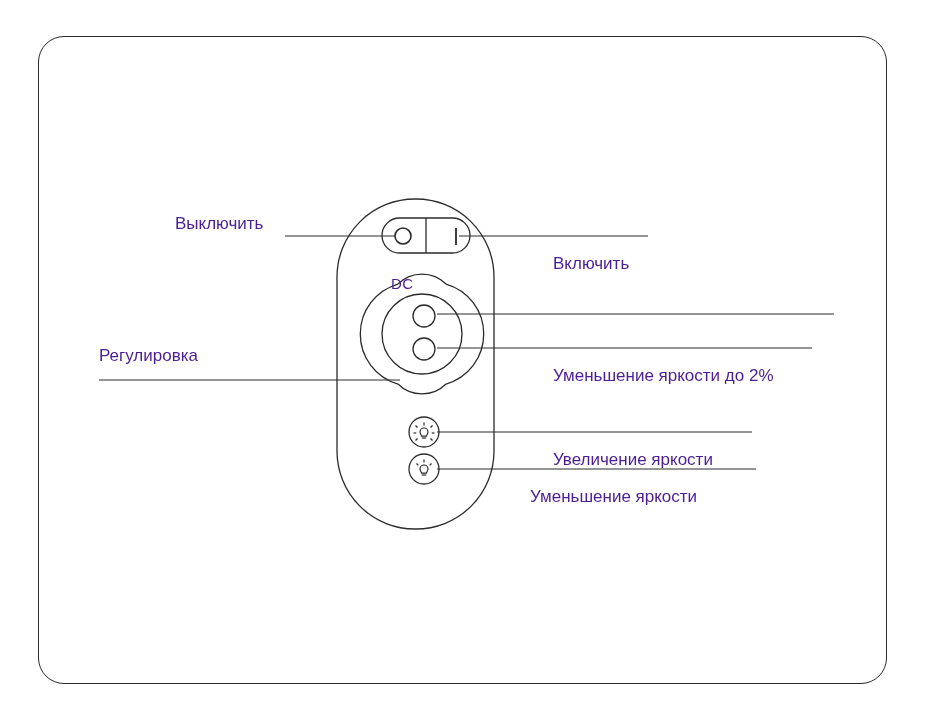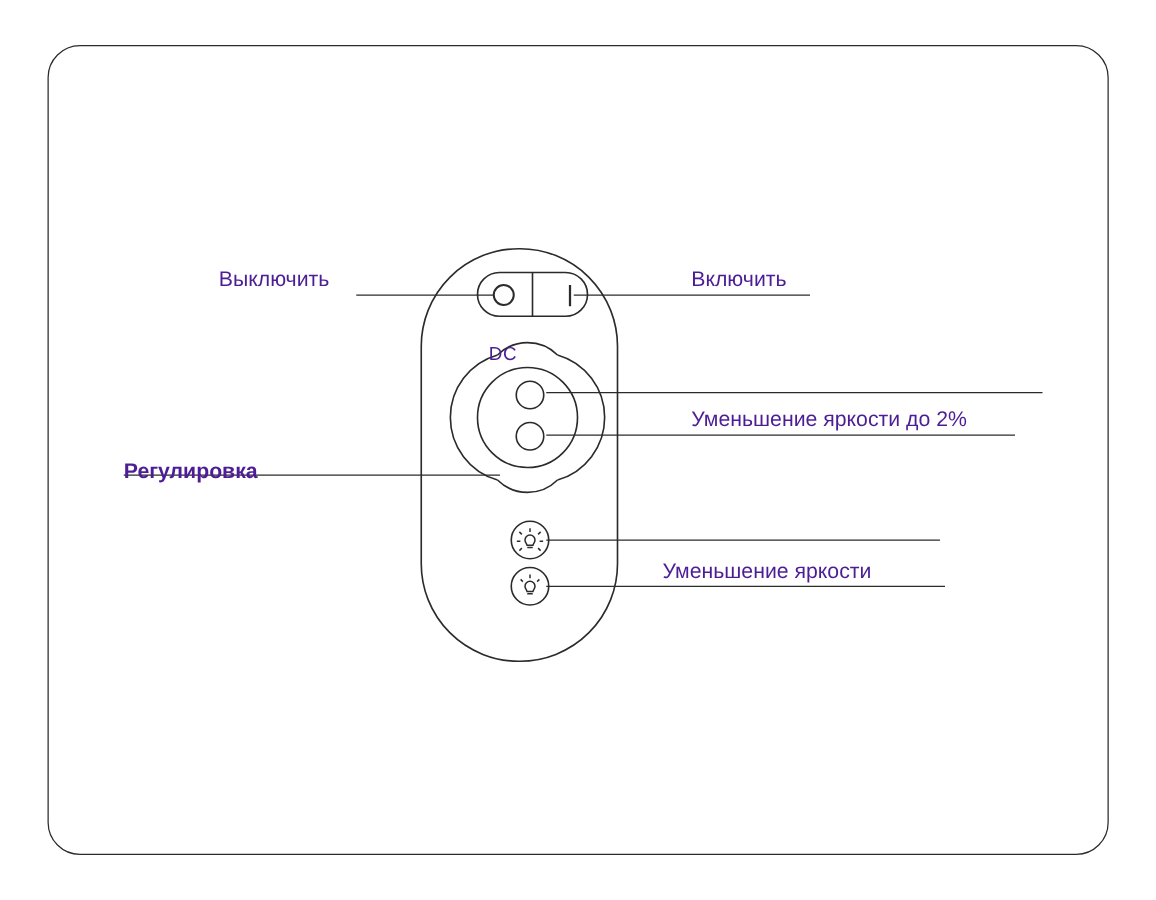--- a/index.html
+++ b/index.html
@@ -29,20 +29,21 @@
   }
   .label {
     position: absolute;
     color: #4c1d95;
     font-size: 17px;
     line-height: 21px;
     white-space: pre;
   }
   .label.right {
     text-align: left;
+    margin-top: 40px;
   }
   .label.left {
     text-align: left;
   }
   svg.diagram {
     position: absolute;
     left: 0;
     top: 0;
     width: 925px;
     height: 720px;
@@ -110,18 +111,19 @@
 
   <div class="label" style="left:391px; top:273px; font-size:15px; font-weight:normal; letter-spacing:0.5px;">DC</div>
 
   <div class="label left" style="left:175px; top:213px;">Выключить</div>
 
   <div class="label right" style="left:553px; top:213px;">Включить</div>
 
 
   <div class="label right" style="left:553px; top:325px;">Уменьшение яркости до 2%</div>
 
-  <div class="label left" style="left:99px; top:366px;font-weight:bold;">Регулировка</div>
+  <div class="label left" style="left:99px; top:345px;">Регулировка</div>
 
+  <div class="label right" style="left:553px; top:409px;">Увеличение яркости</div>
 
   <div class="label right" style="left:530px; top:446px;">Уменьшение яркости</div>
 
 </div>
 
 </body></html>

